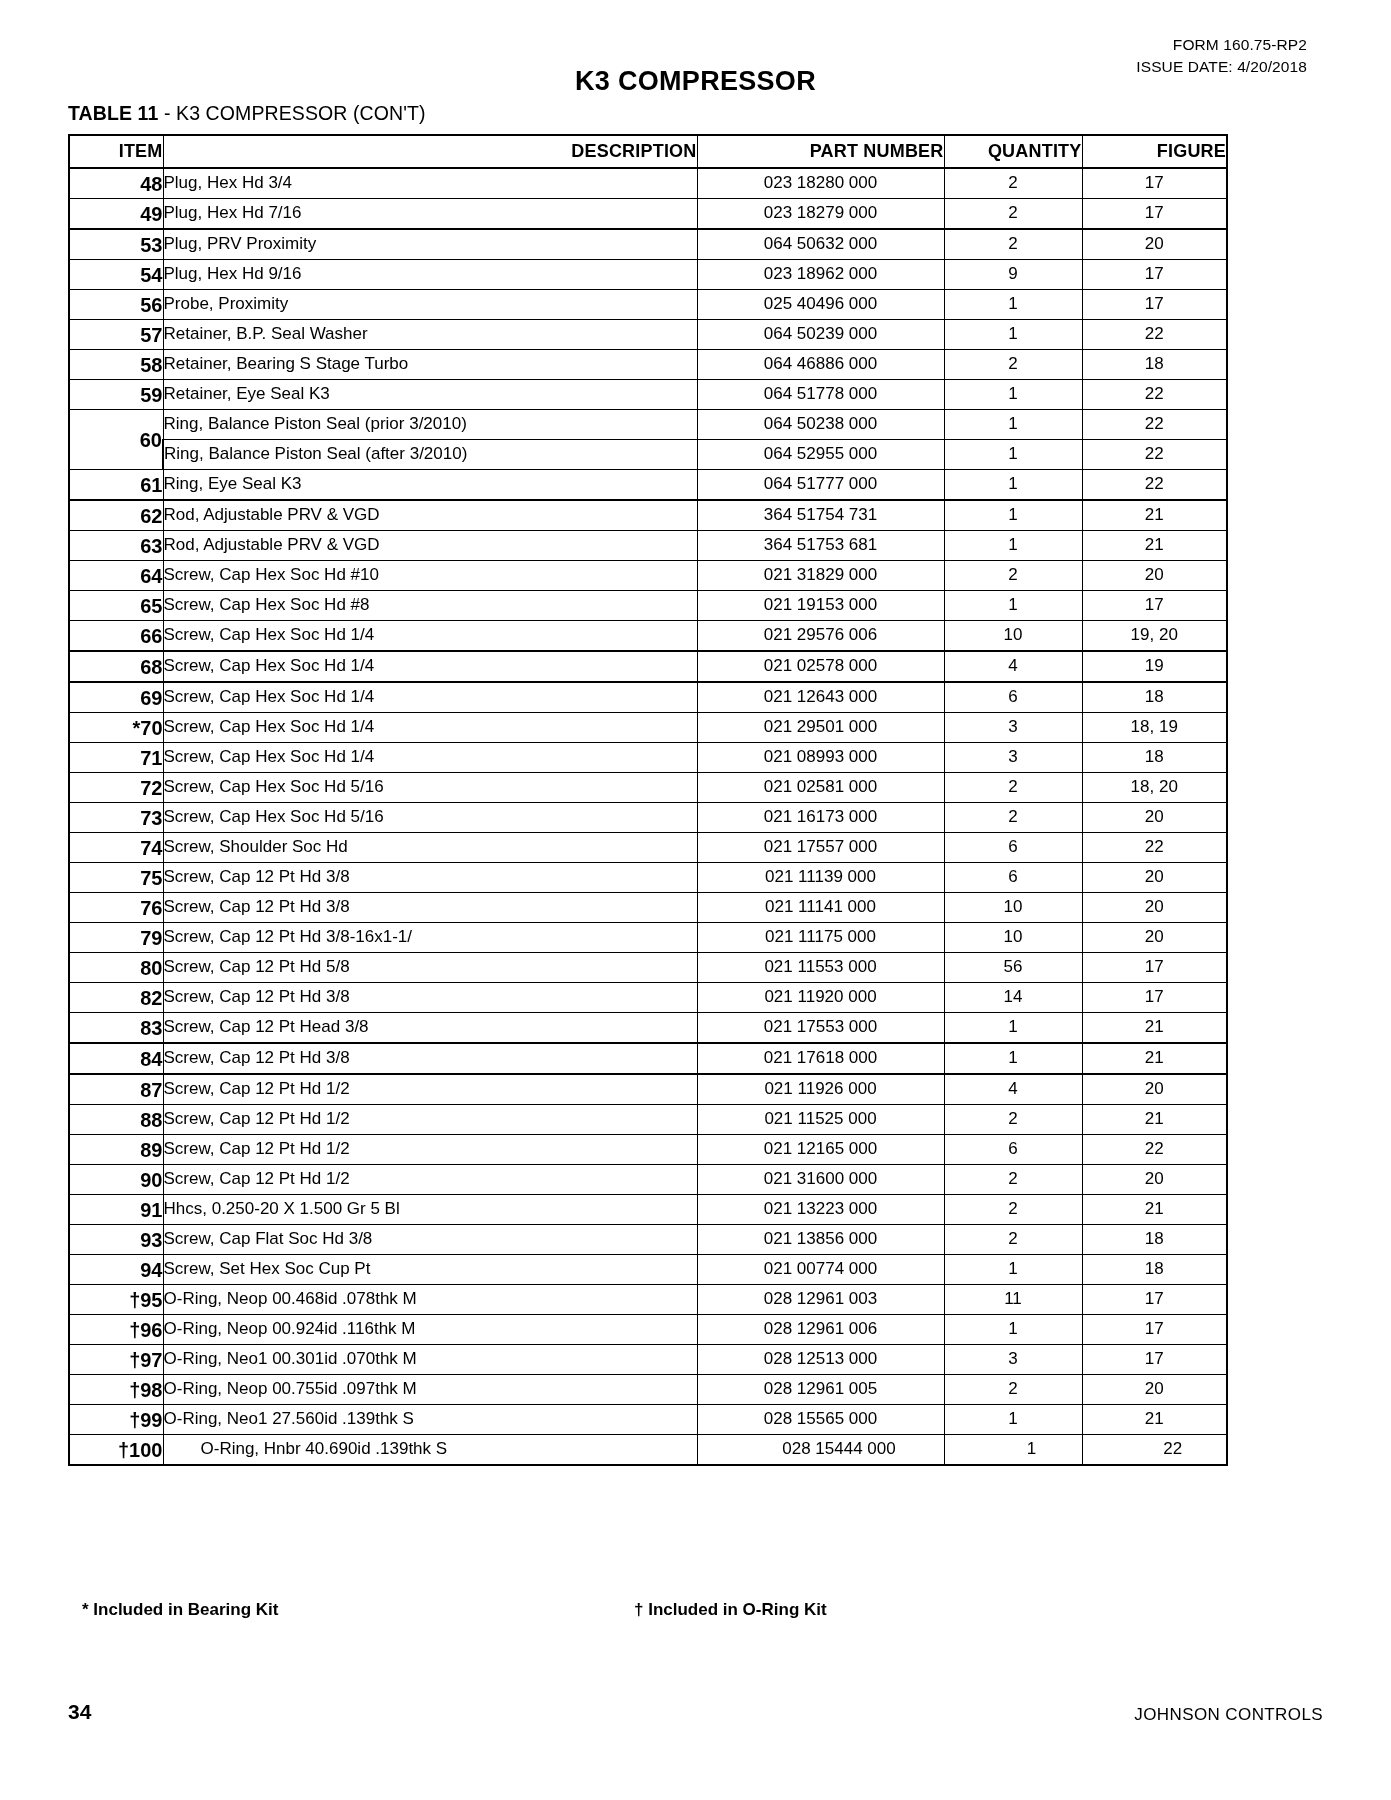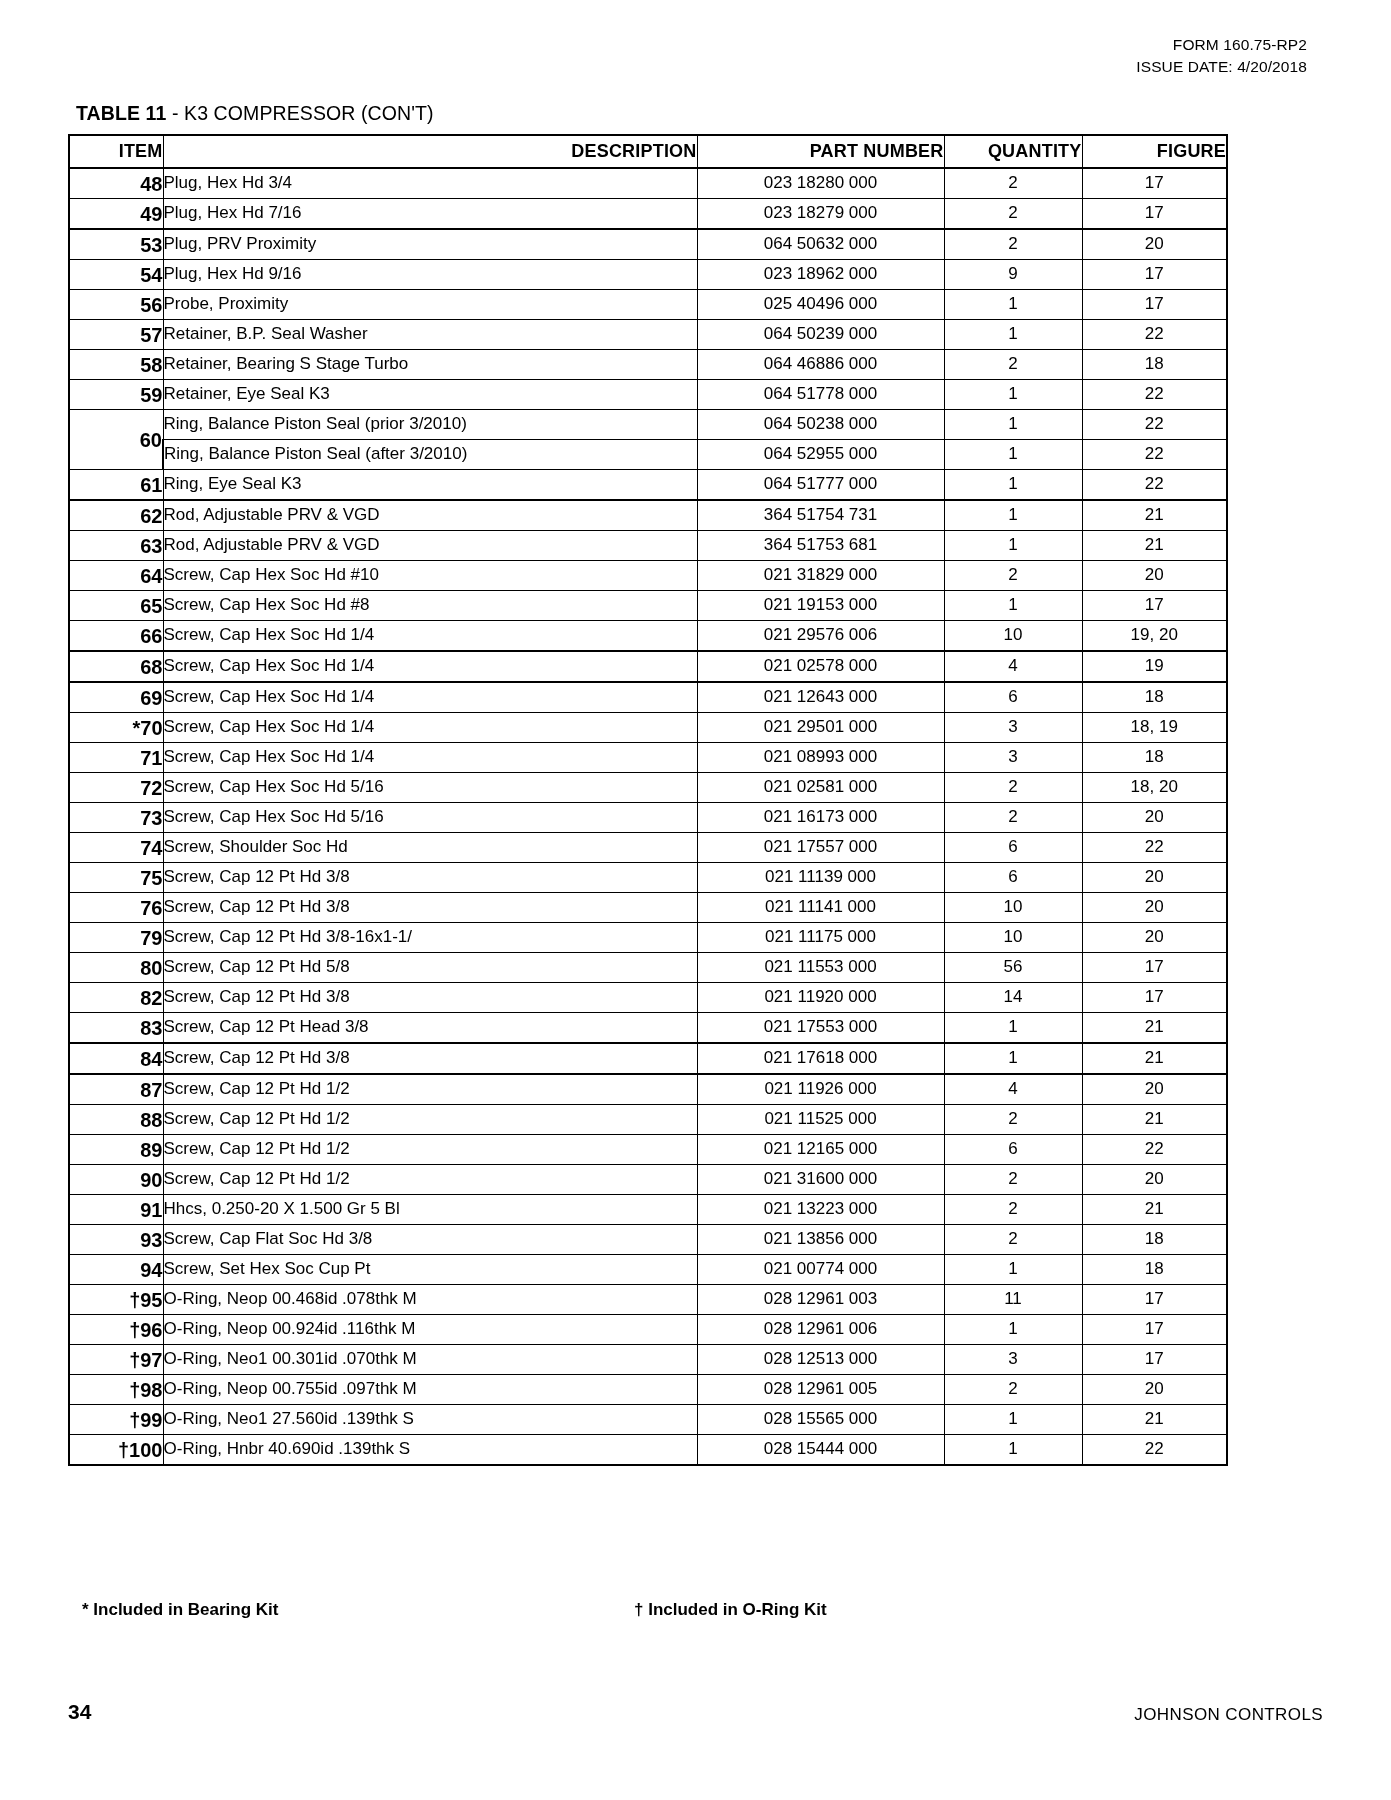--- a/index.html
+++ b/index.html
@@ -44,21 +44,21 @@
     letter-spacing: 0.3px;
   }
   .table-caption {
     position: absolute;
     top: 102px;
     left: 68px;
     font-size: 19.5px;
     letter-spacing: 0.1px;
     white-space: nowrap;
   }
-  .table-caption b { font-weight: bold; margin-left: 8px; }
+  .table-caption b { font-weight: bold; }
 
   
   .table-wrap {
     position: absolute;
     top: 134px;
     left: 68px;
     width: 1158px;
   }
   table.parts {
     border-collapse: collapse;
@@ -104,21 +104,21 @@
     text-align: center;
     font-size: 17px;
   }
   
   tr.thick-top > td, tr.thick-top > th { border-top-width: 2px; }
   table.parts thead th { border-width: 2px 1px; }
   table.parts thead th:first-child { border-left-width: 2px; }
   table.parts thead th:last-child { border-right-width: 2px; }
   table.parts tbody td:first-child { border-left-width: 2px; }
   table.parts tbody td:last-child { border-right-width: 2px; }
-  table.parts tbody tr:last-child td { border-bottom-width: 2px; }
+  table.parts tbody tr:last-child td { border-bottom-width: 2px; padding-left: 37px; }
 
   
   .footnotes {
     position: absolute;
     top: 1600px;
     left: 68px;
     width: 1158px;
     font-size: 17px;
     font-weight: bold;
   }
@@ -154,20 +154,21 @@
 </head>
 <body>
 
 <div class="page">
 
   <div class="doc-header">
     <div>FORM 160.75-RP2</div>
     <div>ISSUE DATE: 4/20/2018</div>
   </div>
 
+  <div class="doc-title">K3 COMPRESSOR</div>
 
   <div class="table-caption"><b>TABLE 11</b><span> - K3 COMPRESSOR (CON'T)</span></div>
 
   <div class="table-wrap">
     <table class="parts">
       <colgroup>
         <col class="c-item">
           <col class="c-desc">
           <col class="c-part">
           <col class="c-qty">

